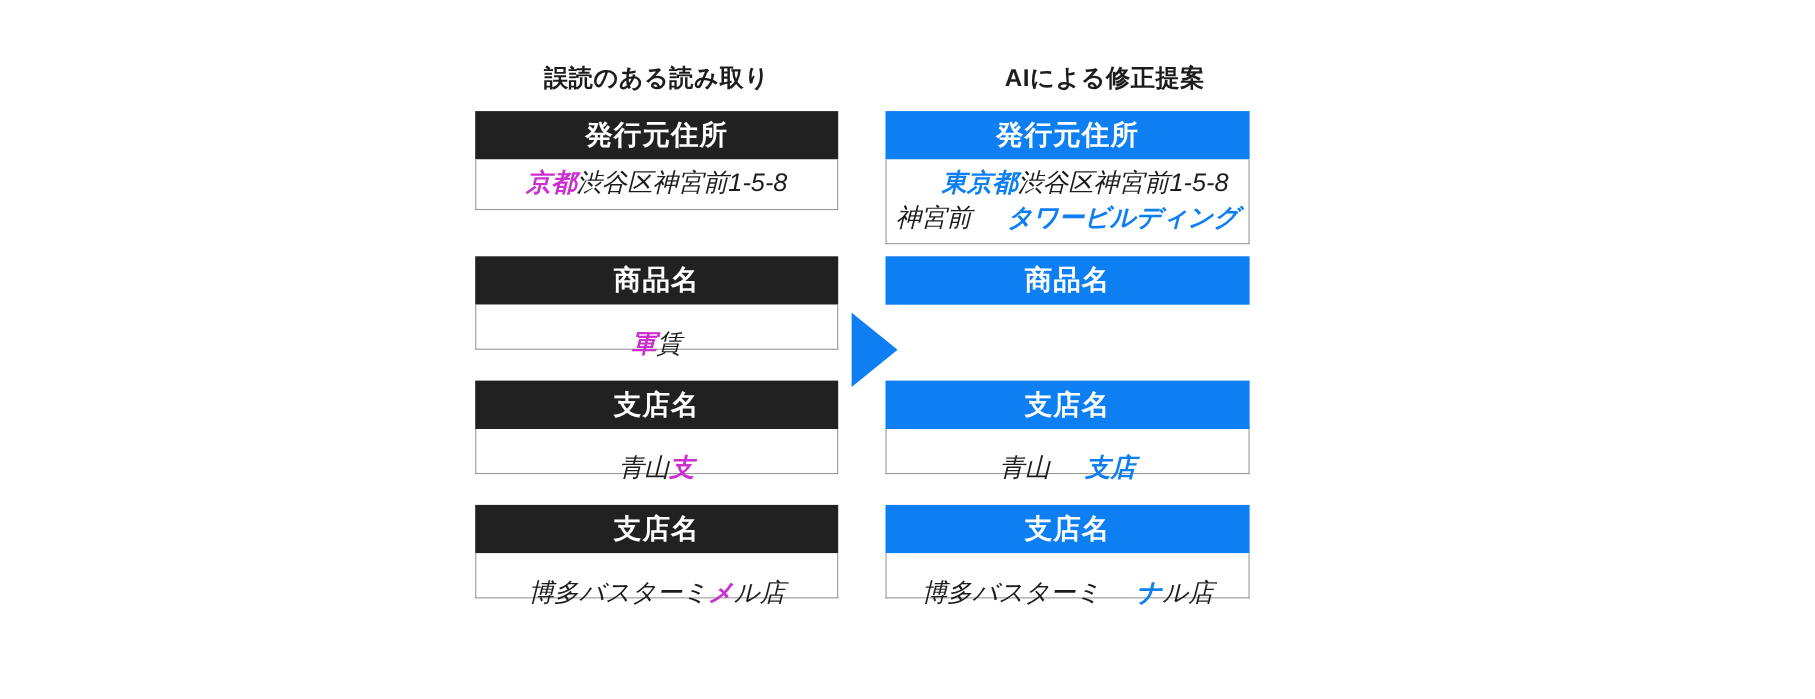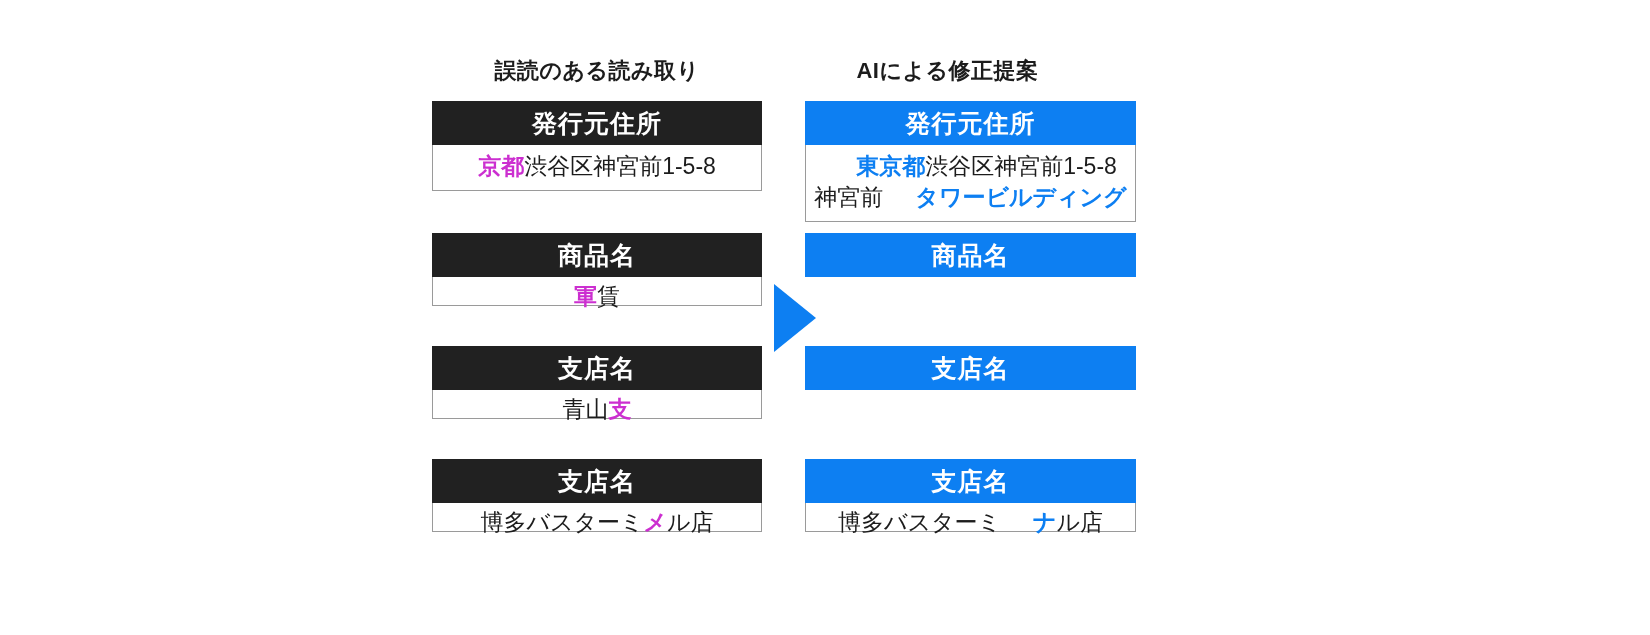--- a/index.html
+++ b/index.html
@@ -26,21 +26,21 @@
   .col-title {
     position: absolute;
     font-size: 22px;
     font-weight: bold;
     letter-spacing: 0.5px;
     color: #1c1c1c;
     text-align: center;
     white-space: nowrap;
   }
   .col-title.left  { left: 432px; top: 56px; width: 330px; }
-  .col-title.right { left: 782px; top: 56px; width: 331px; }
+  .col-title.right { left: 839px; top: 56px; width: 331px; }
 
   
   .column {
     position: absolute;
     top: 101px;
     width: 330px;
   }
   .column.left  { left: 432px; }
   .column.right { left: 805px; width: 331px; }
 
@@ -68,28 +68,29 @@
   .card-body {
     box-sizing: border-box;
     width: 100%;
     background: #ffffff;
     border: 1px solid #9a9a9a;
     border-top: none;
     text-align: center;
     color: #1c1c1c;
     font-size: 23px;
     padding: 6px 4px 8px 4px;
+    font-style: italic;
   }
   .card-body .line {
     line-height: 31px;
     white-space: nowrap;
   }
   .card.single .card-body {
-    height: 29px;
-    padding: 0;
+    height: 41px;
+    padding: 16px;
     line-height: 39px;
   }
   .card.single .card-body .line { line-height: 39px; }
 
   
   .hl-error {
     color: #cc2fd0;
     font-weight: bold;
   }
   .hl-fix {
@@ -148,20 +149,23 @@
         <div class="card-body">
           <div class="line"><span class="hl-fix">東京都</span><span>渋谷区神宮前1-5-8</span></div>
           <div class="line"><span>神宮前</span><span class="hl-fix">タワービルディング</span></div>
         </div>
       </div>
       <div class="card blue single" style="top: 132px;">
         <div class="card-header">商品名</div>
       </div>
       <div class="card blue single" style="top: 245px;">
         <div class="card-header">支店名</div>
+        <div class="card-body">
+          <div class="line"><span>青山</span><span class="hl-fix">支店</span></div>
+        </div>
       </div>
       <div class="card blue single" style="top: 358px;">
         <div class="card-header">支店名</div>
         <div class="card-body">
           <div class="line"><span>博多バスターミ</span><span class="hl-fix">ナ</span><span>ル店</span></div>
         </div>
       </div>
     </div>
 
   <div class="arrow">

